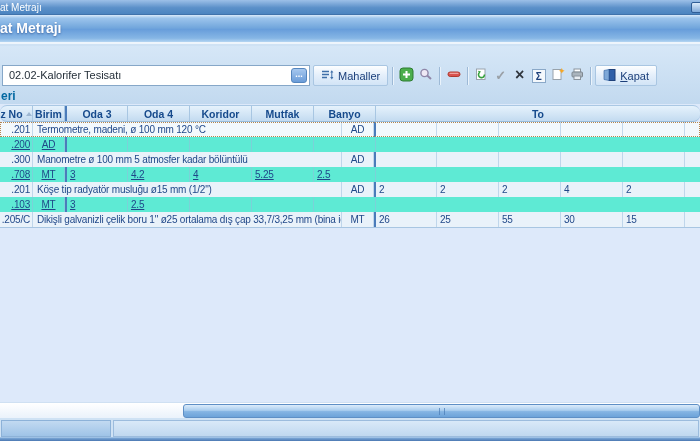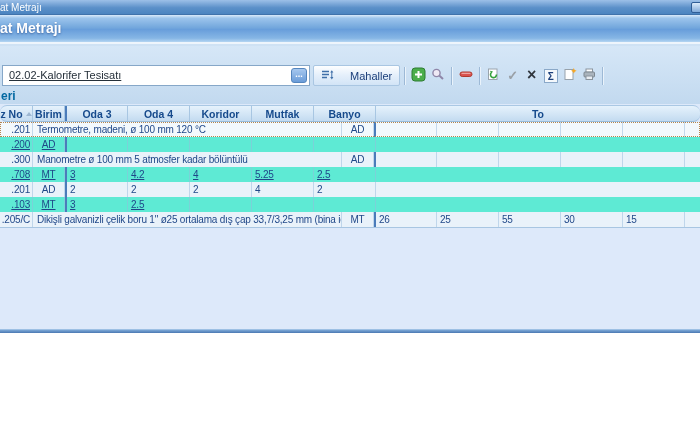--- a/index.html
+++ b/index.html
@@ -1,19 +1,19 @@
 <!DOCTYPE html>
 <html><head>
 <meta charset="utf-8">
 <style>
   * { margin:0; padding:0; box-sizing:border-box; }
   html,body { width:700px; height:441px; overflow:hidden; }
   body { font-family:"Liberation Sans","DejaVu Sans",sans-serif; }
 
-  .app { position:relative; width:700px; height:333px; background:#cfe2f4; overflow:hidden; }
+  .app { position:relative; width:700px; height:441px; background:#cfe2f4; overflow:hidden; }
 
   
   .titlebar { position:absolute; top:0; left:0; right:0; height:15px;
     background:linear-gradient(180deg,#9dc0e8 0%,#5b90c9 55%,#4b84c0 100%);
     border-bottom:1px solid #3f72ab; color:#fff; font-size:10px; line-height:15px; }
   .titlebar .ttl { position:absolute; left:0; top:0; }
   .win-btn { position:absolute; right:-5px; top:2px; width:14px; height:11px;
     border:1px solid #2f5d96; border-radius:2px;
     background:linear-gradient(#dcebfa,#7fa9d9); }
 
@@ -23,27 +23,27 @@
     color:#fff; font-weight:bold; font-size:14px; line-height:27px;
     text-shadow:0 1px 2px rgba(20,50,110,.5); }
   .header2 .ttl { position:absolute; left:0; top:0; }
 
   .band { position:absolute; top:46px; left:0; right:0; height:58px;
     background:linear-gradient(#d6e7f7,#c2d9ef); }
 
   
   .combo { position:absolute; top:65px; left:2px; width:308px; height:21px;
     background:#fff; border:1px solid #86a7c8; }
-  .combo-text { position:absolute; left:6px; top:0; line-height:19px; font-size:11px; color:#26303a; white-space:nowrap;text-decoration:underline; }
+  .combo-text { position:absolute; left:6px; top:0; line-height:19px; font-size:11px; color:#26303a; white-space:nowrap; }
   .combo-btn { position:absolute; right:2px; top:2px; width:16px; height:15px; border-radius:3px;
     background:linear-gradient(#a7c8ef,#6a9cd8); border:1px solid #5586be;
     color:#fff; font-size:9px; font-weight:bold; text-align:center; line-height:11px; cursor:pointer; }
 
   .toolbar-row { position:absolute; top:64px; left:313px; height:23px; display:flex; align-items:center; }
-  .tbtn { display:flex; align-items:center; gap:16px; height:21px; padding:0 7px;
+  .tbtn { display:flex; align-items:center; gap:4px; height:21px; padding:0 7px;
     background:linear-gradient(#fdfeff,#e6f0fb 45%,#d2e4f6);
     border:1px solid #a9c6e2; border-radius:2px;
     color:#1c3f7a; font-size:11px; cursor:pointer; font-family:inherit; }
   .kapat-label { display:inline-block; }
   .kapat-label::first-letter { text-decoration:underline; }
   .sep { width:1px; height:18px; background:#9db9d6; margin:0 4px; box-shadow:1px 0 0 #eaf3fb; }
   .ibtn { width:19px; height:21px; display:flex; align-items:center; justify-content:center;
     background:transparent; border:1px solid transparent; cursor:pointer; }
   .glyph-check::before { content:"✓"; color:#9aa0a6; font-weight:bold; font-size:13px; }
   .glyph-x::before { content:"×"; color:#30363d; font-weight:bold; font-size:16px; line-height:12px; }
@@ -183,20 +183,27 @@
     </button>
     <button class="ibtn">
       <span><svg width="14" height="13" viewBox="0 0 14 13">
             <rect x="4" y="1" width="6.5" height="3.2" fill="#fff" stroke="#8a949d"></rect>
             <rect x="2" y="4" width="10.5" height="5" rx="1" fill="#aab4bd" stroke="#7d8790"></rect>
             <rect x="4" y="8" width="6.5" height="3.5" fill="#e8edf2" stroke="#8a949d"></rect>
           </svg></span>
     </button>
     <span class="sep"></span>
 
+    <button class="tbtn">
+      <span><svg width="13" height="12" viewBox="0 0 13 12">
+            <rect x="6" y="0.5" width="6" height="11" fill="#2f5fa8" stroke="#1f417a"></rect>
+            <path d="M1 1.5l5 -1v11l-5 -1z" fill="#7ea8d8" stroke="#3c6ca8" stroke-width="0.7"></path>
+          </svg></span>
+      <span class="kapat-label">Kapat</span>
+    </button>
   </div>
 
   <div class="section-title">eri</div>
 
   <div class="table-zone">
     <div class="grid">
       <div class="grid-head">
         <div class="hcell w-poz">
           <span>z No</span>
           <span class="sort"></span>
@@ -266,20 +273,21 @@
       <div class="vdiv"></div>
       <div class="c v1">3</div>
       <div class="c val">4.2</div>
       <div class="c val">4</div>
       <div class="c val">5.25</div>
       <div class="c val">2.5</div>
       <div class="c last"></div>
     </div>
           <div class="row base">
       <div class="c poz">.201</div>
+      <div class="c tanim">Köşe tip radyatör musluğu ø15 mm (1/2")</div>
       <div class="c birim">AD</div>
       <div class="vdiv"></div>
       <div class="c v1">2</div>
       <div class="c val">2</div>
       <div class="c val">2</div>
       <div class="c val">4</div>
       <div class="c val">2</div>
       <div class="c last"></div>
     </div>
           <div class="row alt">

